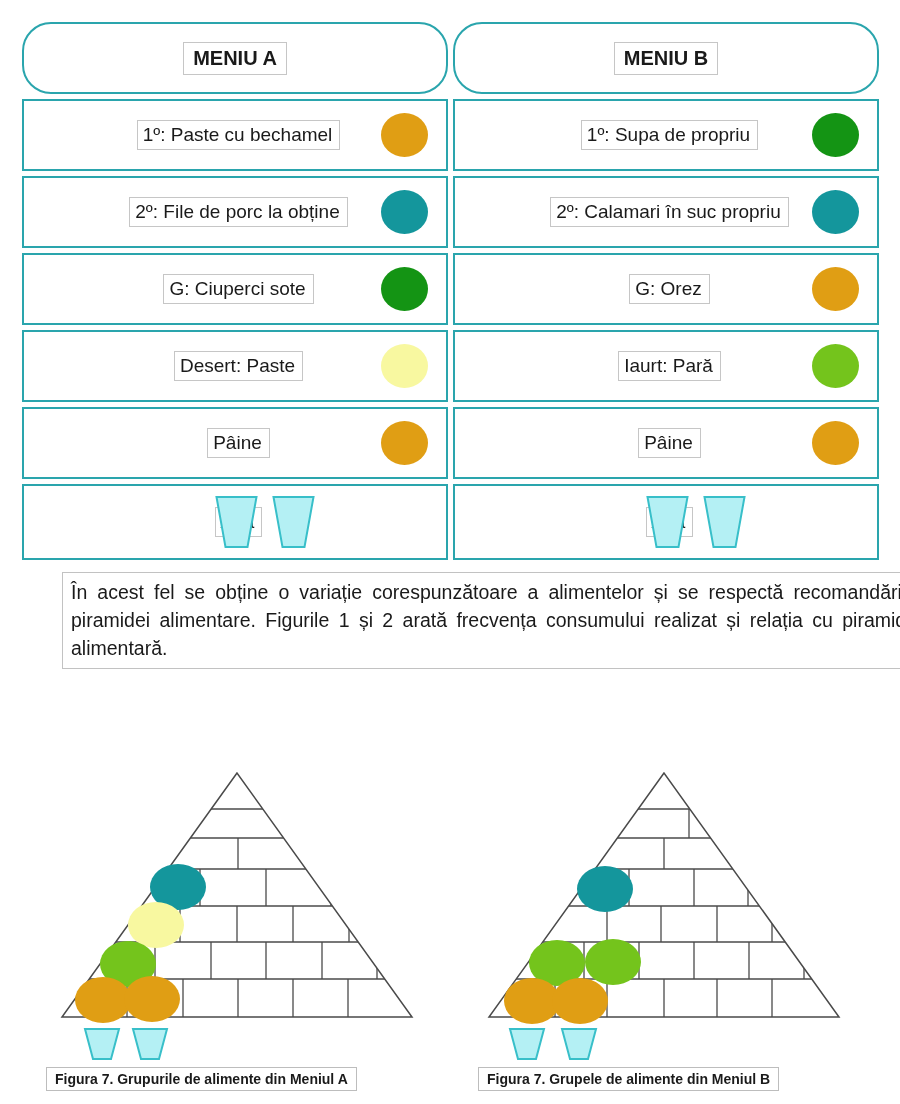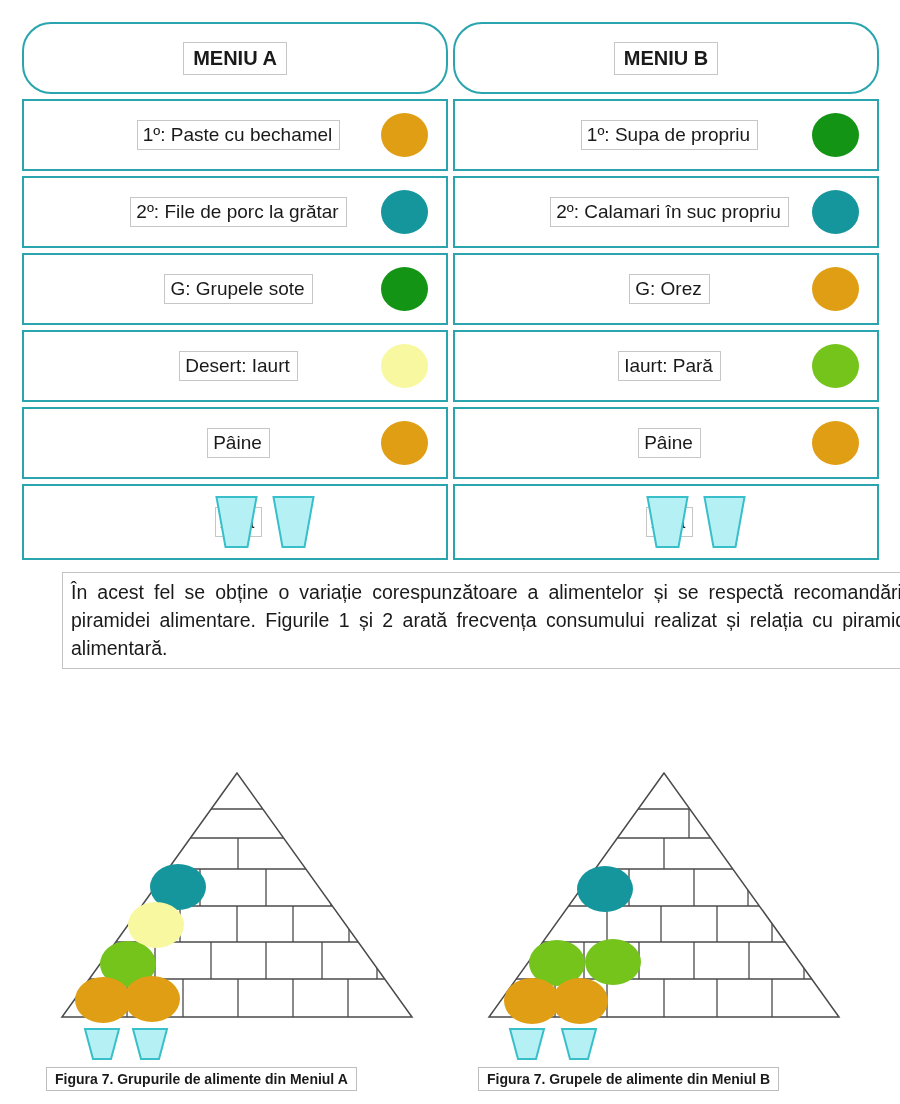--- a/index.html
+++ b/index.html
@@ -51,29 +51,29 @@
     <tbody>
         <tr>
           <th><span class="label-box">MENIU A</span></th>
           <th><span class="label-box">MENIU B</span></th>
         </tr>
         <tr>
           <td><span class="label-box">1º: Paste cu bechamel</span><div class="dot" style="background: rgb(224, 158, 20);"></div></td>
           <td><span class="label-box">1º: Supa de propriu</span><div class="dot" style="background: rgb(20, 148, 20);"></div></td>
         </tr>
         <tr>
-          <td><span class="label-box">2º: File de porc la grătar</span><div class="dot" style="background: rgb(20, 150, 156);"></div></td>
+          <td><span class="label-box">2º: File de porc la obține</span><div class="dot" style="background: rgb(20, 150, 156);"></div></td>
           <td><span class="label-box">2º: Calamari în suc propriu</span><div class="dot" style="background: rgb(20, 150, 156);"></div></td>
         </tr>
         <tr>
-          <td><span class="label-box">G: Grupele sote</span><div class="dot" style="background: rgb(20, 148, 20);"></div></td>
+          <td><span class="label-box">G: Ciuperci sote</span><div class="dot" style="background: rgb(20, 148, 20);"></div></td>
           <td><span class="label-box">G: Orez</span><div class="dot" style="background: rgb(224, 158, 20);"></div></td>
         </tr>
         <tr>
-          <td><span class="label-box">Desert: Iaurt</span><div class="dot" style="background: rgb(248, 248, 160);"></div></td>
+          <td><span class="label-box">Desert: Paste</span><div class="dot" style="background: rgb(248, 248, 160);"></div></td>
           <td><span class="label-box">Iaurt: Pară</span><div class="dot" style="background: rgb(116, 196, 28);"></div></td>
         </tr>
         <tr>
           <td><span class="label-box">Pâine</span><div class="dot" style="background: rgb(224, 158, 20);"></div></td>
           <td><span class="label-box">Pâine</span><div class="dot" style="background: rgb(224, 158, 20);"></div></td>
         </tr>
         <tr>
           <td><span class="label-box">Apă</span><div class="cups">
               <svg width="44" height="52" viewBox="0 0 44 52">
                 <polygon points="2,1 42,1 33,51 11,51" fill="#b4f0f4" stroke="#38bfc9" stroke-width="2"></polygon>

